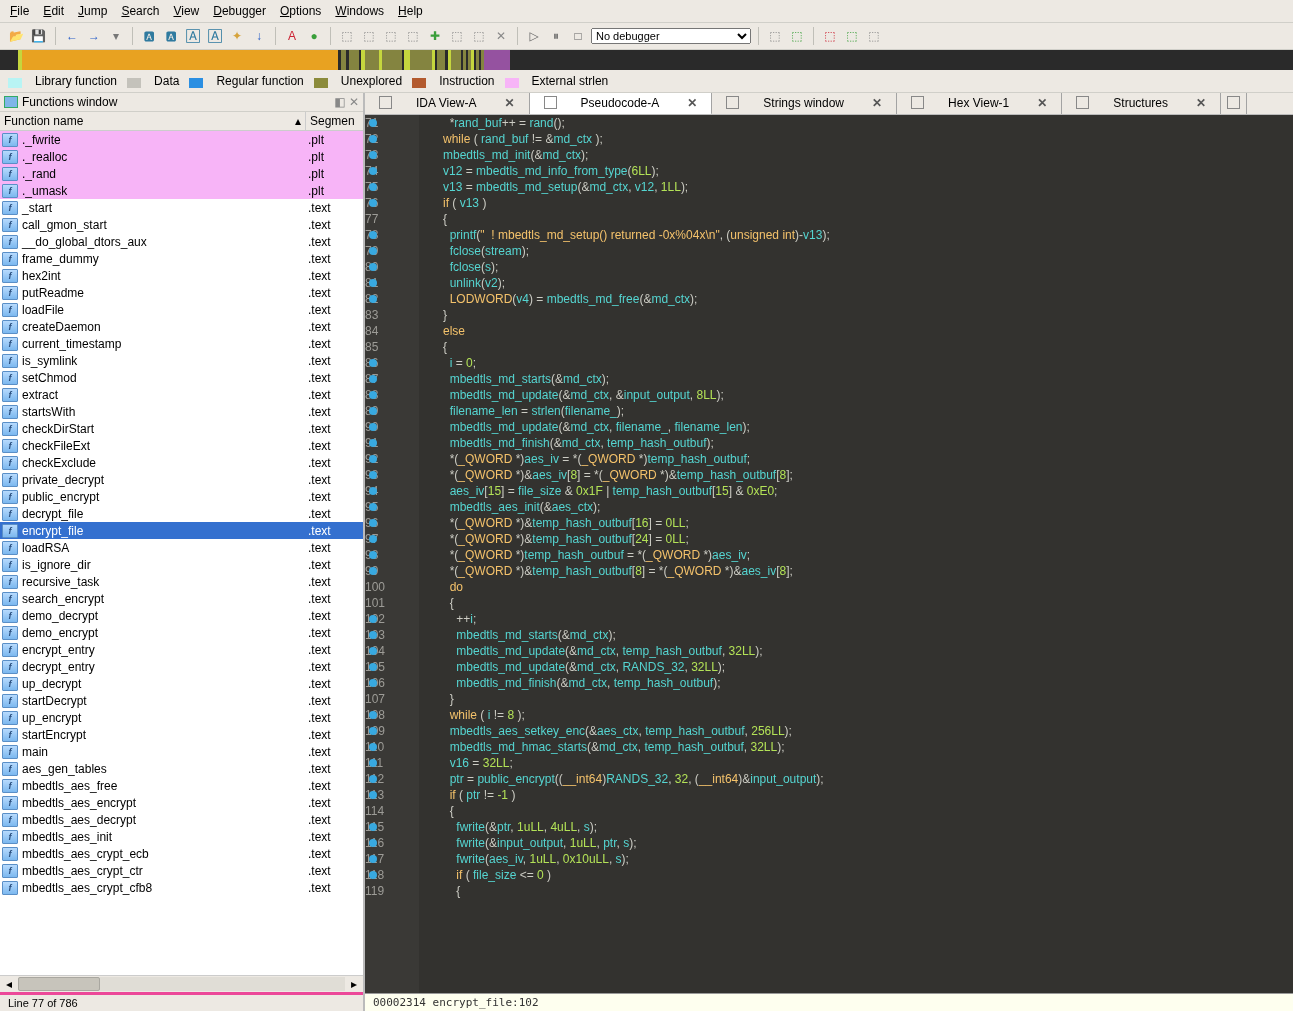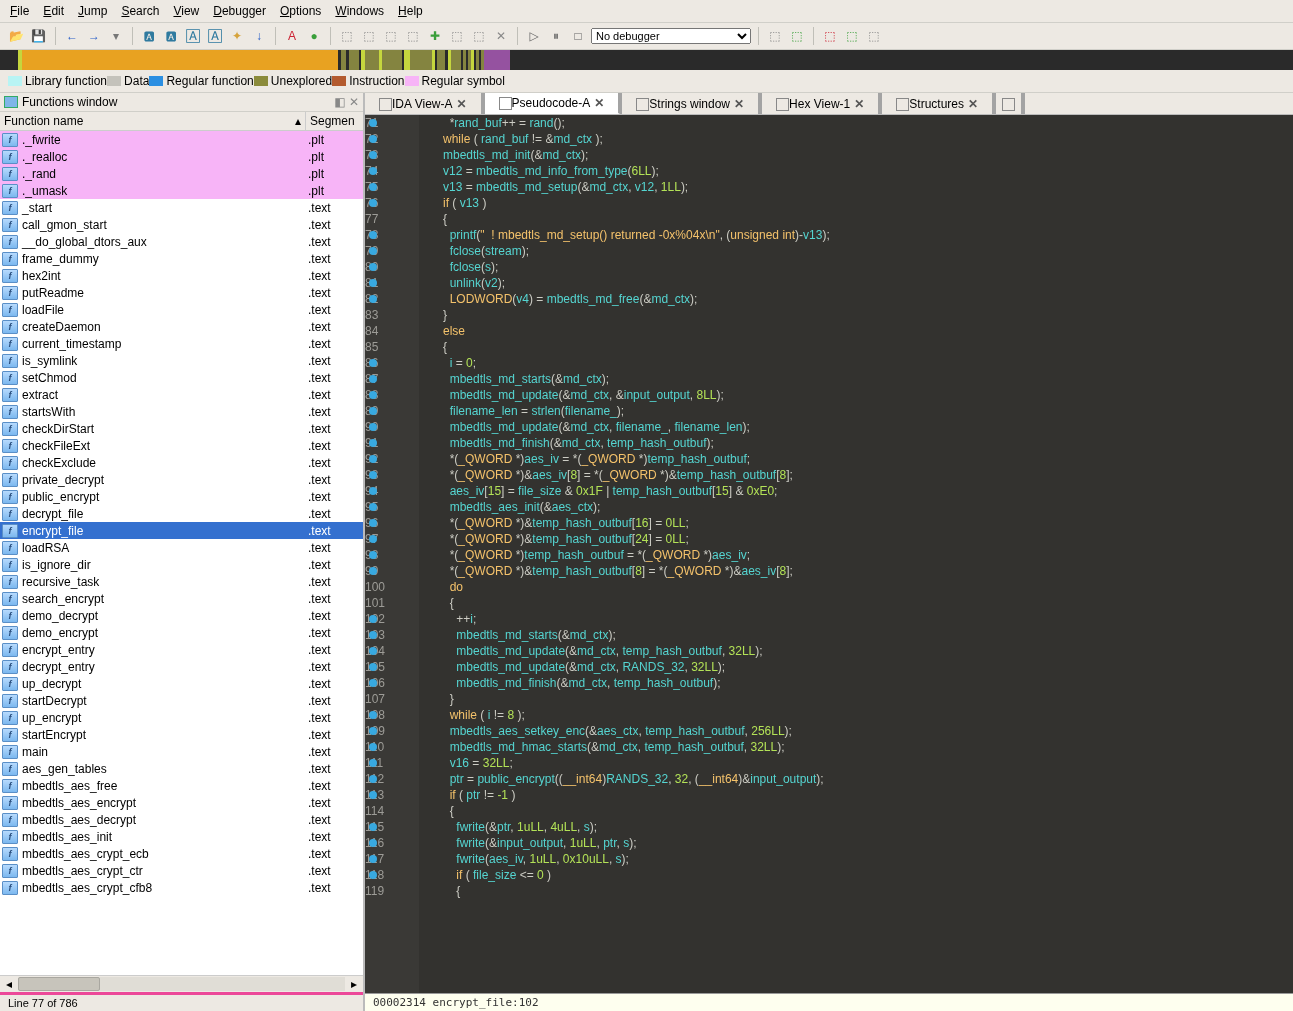--- a/index.html
+++ b/index.html
@@ -5,21 +5,21 @@
 *{margin:0;padding:0;box-sizing:border-box;font-family:Arial,sans-serif;font-size:12px}
 body{background:#ede9e3;width:1293px;height:1011px;overflow:hidden;display:flex;flex-direction:column}
 .menubar{display:flex;gap:14px;padding:4px 10px;background:#ede9e3;border-bottom:1px solid #d0cfc9}
 .menubar span{cursor:pointer}
 .menubar span u{text-decoration:underline}
 .toolbar{display:flex;gap:4px;padding:4px 8px;background:#ede9e3;border-bottom:1px solid #d0cfc9;align-items:center}
 .tbtn{width:18px;height:18px;display:inline-flex;align-items:center;justify-content:center;font-size:12px}
 .tsep{width:1px;height:18px;background:#c0bfb8;margin:0 3px}
 .navbar{height:20px;background:#2a2a2a;display:flex;align-items:stretch;padding:0 18px}
 .navbar .seg{height:100%}
-.legend{display:flex;padding:4px 8px;background:#ede9e3;border-bottom:1px solid #d0cfc9;align-items:center}
+.legend{display:flex;gap:10px;padding:4px 8px;background:#ede9e3;border-bottom:1px solid #d0cfc9;align-items:flex-end}
 .legend .sw{width:14px;height:10px;display:inline-block;margin-right:3px}
 .main{flex:1;display:flex;overflow:hidden}
 .functions-panel{width:365px;display:flex;flex-direction:column;border-right:2px solid #bbb;background:#fdba74}
 .panel-title{background:#ede9e3;padding:2px 4px;display:flex;align-items:center;gap:4px;border-bottom:1px solid #d0cfc9}
 .panel-title .icon{width:14px;height:12px;background:#7fb5e8;border:1px solid #3a6;display:inline-block}
 .fn-header{display:flex;background:#ede9e3;border-bottom:1px solid #ccc;font-size:12px}
 .fn-header .col1{flex:1;padding:2px 4px;border-right:1px solid #ccc}
 .fn-header .col2{width:57px;padding:2px 4px}
 .fn-list{flex:1;overflow-y:auto;overflow-x:auto;background:#fff}
 .fn-row{display:flex;height:17px;align-items:center;cursor:pointer}
@@ -29,21 +29,21 @@
 .fn-row .fseg{width:57px;padding-left:2px}
 .fn-row.plt{background:#f7b4f7}
 .fn-row.sel{background:#3470cf;color:#fff}
 .fn-row.bold .fname,.fn-row.bold .fseg{font-weight:normal}
 .fn-hscroll{height:17px;background:#ede9e3;display:flex;align-items:center;border-top:1px solid #ccc}
 .fn-hscroll .track{flex:1;height:14px;background:#e0ddd6;position:relative}
 .fn-hscroll .thumb{position:absolute;left:0;width:82px;height:100%;background:#c7c4bb;border:1px solid #a9a7a0;border-radius:2px}
 .status-left{padding:2px 8px;background:#ede9e3;border-top:3px solid #ec4899;font-size:11px}
 .right{flex:1;display:flex;flex-direction:column;background:#ede9e3}
 .tabs{display:flex;background:#ede9e3;border-bottom:1px solid #bbb;overflow:hidden}
-.tab{display:flex;align-items:flex-end;gap:0;padding:3px 14px;background:#ede9e3;border-right:4px solid #a3a3a3;cursor:pointer;font-size:12px;white-space:nowrap}
+.tab{display:flex;align-items:flex-start;gap:24px;padding:3px 14px;background:#ede9e3;border-right:1px solid #a3a3a3;cursor:pointer;font-size:12px;white-space:nowrap}
 .tab.active{background:#fff;border-bottom:2px solid #fff;margin-bottom:-1px}
 .tab .ticon{width:13px;height:13px;border:1px solid #888;display:inline-block}
 .tab .tx{font-weight:bold;color:#555;cursor:pointer;margin-left:4px}
 .code-area{flex:1;background:#33322f;display:flex;font-family:'DejaVu Sans Mono',Consolas,monospace;font-size:13px;line-height:16px;overflow:hidden}
 .gutter{width:54px;background:#3a3936;color:#9d9c97;text-align:left;padding-right:6px;position:relative}
 .gutter .gl{height:16px;position:relative}
 .gutter .bp{position:absolute;left:4px;top:4px;width:8px;height:8px;background:#38a9e0;border-radius:50%}
 .code{flex:1;color:#ccccc4;white-space:pre;overflow:auto;padding-left:4px}
 .code .k{color:#f4c26b}
 .code .f{color:#55d5d1}
@@ -148,21 +148,21 @@
     <span>Library function</span>
     <span class="sw" style="background: rgb(196, 194, 187);"></span>
     <span>Data</span>
     <span class="sw" style="background: rgb(43, 143, 226);"></span>
     <span>Regular function</span>
     <span class="sw" style="background: rgb(139, 139, 59);"></span>
     <span>Unexplored</span>
     <span class="sw" style="background: rgb(179, 90, 46);"></span>
     <span>Instruction</span>
     <span class="sw" style="background: rgb(247, 180, 247);"></span>
-    <span>Regular symbol</span>
+    <span>External strlen</span>
   </div>
 
 <div class="main">
   <div class="functions-panel">
     <div class="panel-title">
       <span class="icon"></span>
       <span>Functions window</span>
       <span style="margin-left:auto;color:#888">◧ ✕</span>
     </div>
     <div class="fn-header">

